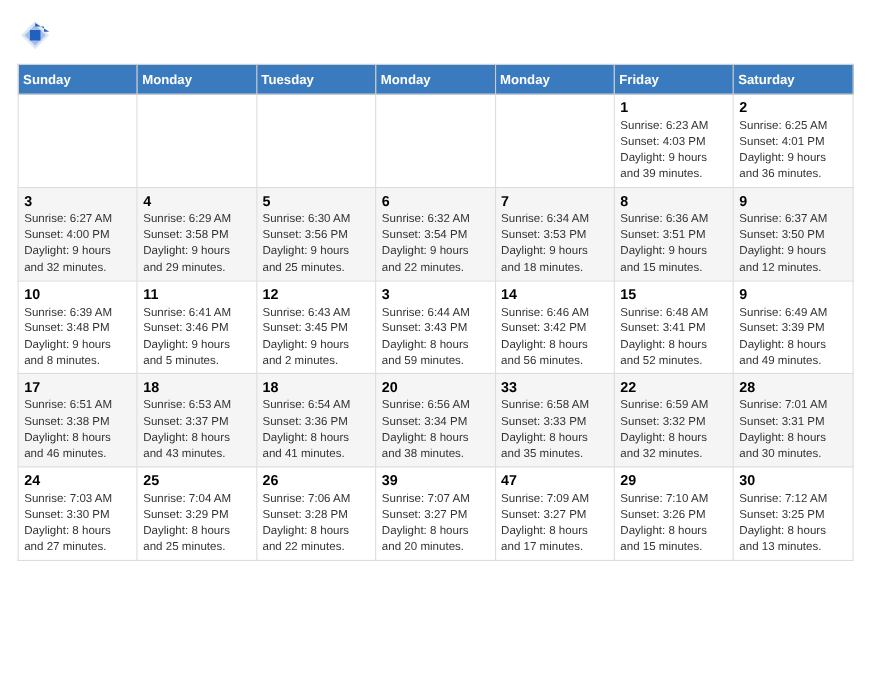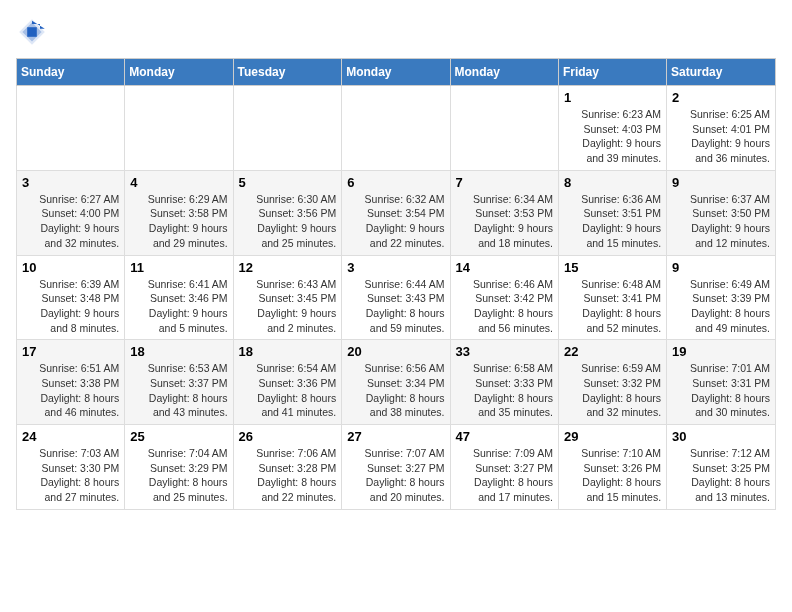--- a/index.html
+++ b/index.html
@@ -75,21 +75,20 @@
     .day-number {
       font-weight: bold;
       font-size: 13px;
       display: block;
       margin-bottom: 2px;
     }
     .day-info {
       color: #333;
       font-size: 10.5px;
       line-height: 1.4;
-      text-align: right;
     }
     .empty-cell {
       background: #fff !important;
     }
   </style>
 </head>
 <body>
 
 <div class="header-section">
   <div class="logo">
@@ -217,39 +216,39 @@
         </td>
         <td>
           <span class="day-number">33</span>
           <div class="day-info">Sunrise: 6:58 AM<br>Sunset: 3:33 PM<br>Daylight: 8 hours and 35 minutes.</div>
         </td>
         <td>
           <span class="day-number">22</span>
           <div class="day-info">Sunrise: 6:59 AM<br>Sunset: 3:32 PM<br>Daylight: 8 hours and 32 minutes.</div>
         </td>
         <td>
-          <span class="day-number">19</span>
+          <span class="day-number">28</span>
           <div class="day-info">Sunrise: 7:01 AM<br>Sunset: 3:31 PM<br>Daylight: 8 hours and 30 minutes.</div>
         </td>
       </tr>
       <tr>
         <td>
           <span class="day-number">24</span>
           <div class="day-info">Sunrise: 7:03 AM<br>Sunset: 3:30 PM<br>Daylight: 8 hours and 27 minutes.</div>
         </td>
         <td>
           <span class="day-number">25</span>
           <div class="day-info">Sunrise: 7:04 AM<br>Sunset: 3:29 PM<br>Daylight: 8 hours and 25 minutes.</div>
         </td>
         <td>
           <span class="day-number">26</span>
           <div class="day-info">Sunrise: 7:06 AM<br>Sunset: 3:28 PM<br>Daylight: 8 hours and 22 minutes.</div>
         </td>
         <td>
-          <span class="day-number">27</span>
+          <span class="day-number">39</span>
           <div class="day-info">Sunrise: 7:07 AM<br>Sunset: 3:27 PM<br>Daylight: 8 hours and 20 minutes.</div>
         </td>
         <td>
           <span class="day-number">47</span>
           <div class="day-info">Sunrise: 7:09 AM<br>Sunset: 3:27 PM<br>Daylight: 8 hours and 17 minutes.</div>
         </td>
         <td>
           <span class="day-number">29</span>
           <div class="day-info">Sunrise: 7:10 AM<br>Sunset: 3:26 PM<br>Daylight: 8 hours and 15 minutes.</div>
         </td>

